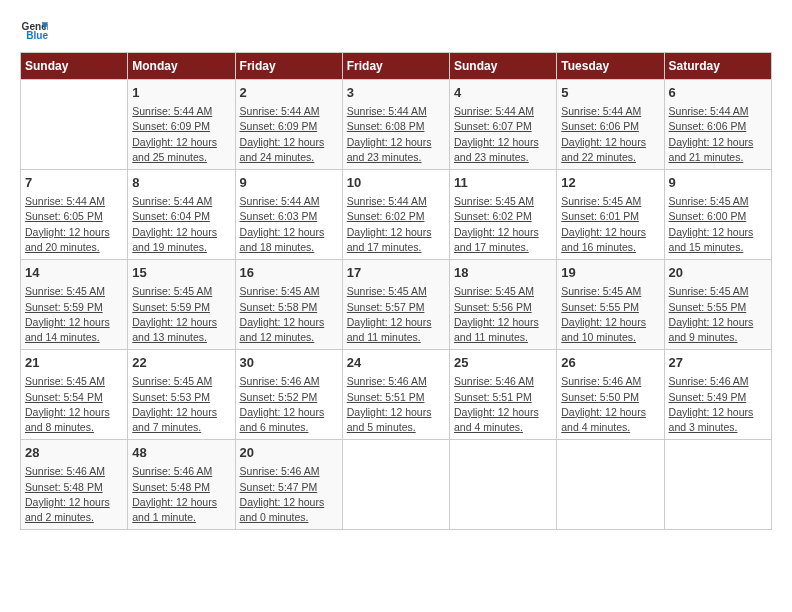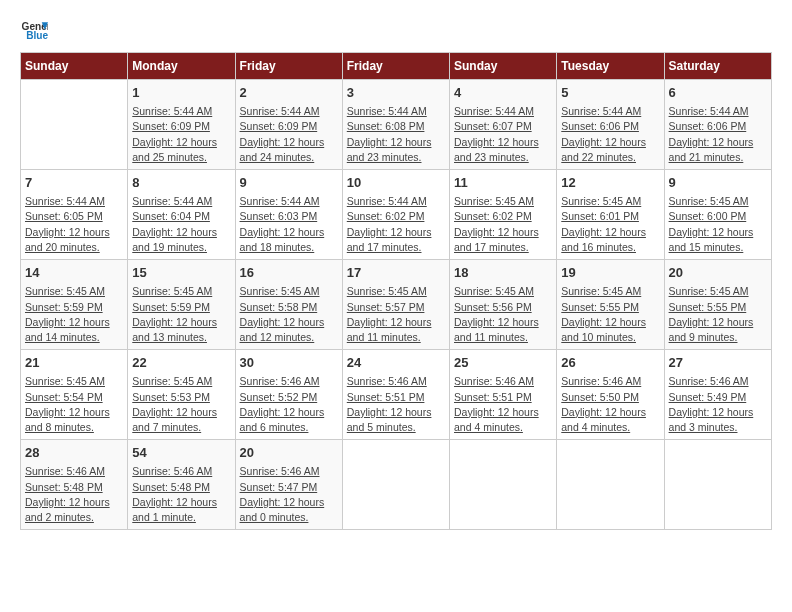--- a/index.html
+++ b/index.html
@@ -319,21 +319,21 @@
       </tr>
       <tr>
         <td>
           <span class="day-number">28</span>
           <div class="day-info" style="white-space: pre-line;">Sunrise: 5:46 AM
 Sunset: 5:48 PM
 Daylight: 12 hours
 and 2 minutes.</div>
         </td>
         <td>
-          <span class="day-number">54</span>
+          <span class="day-number">48</span>
           <div class="day-info" style="white-space: pre-line;">Sunrise: 5:46 AM
 Sunset: 5:48 PM
 Daylight: 12 hours
 and 1 minute.</div>
         </td>
         <td>
           <span class="day-number">20</span>
           <div class="day-info" style="white-space: pre-line;">Sunrise: 5:46 AM
 Sunset: 5:47 PM
 Daylight: 12 hours

